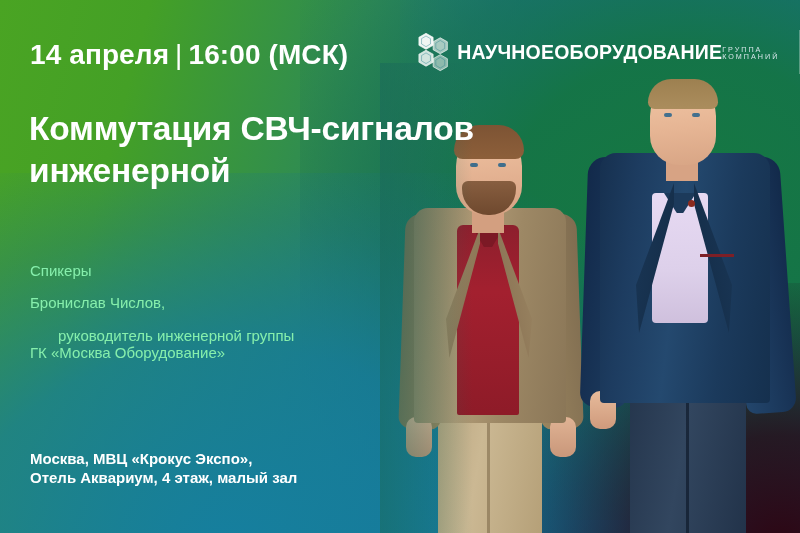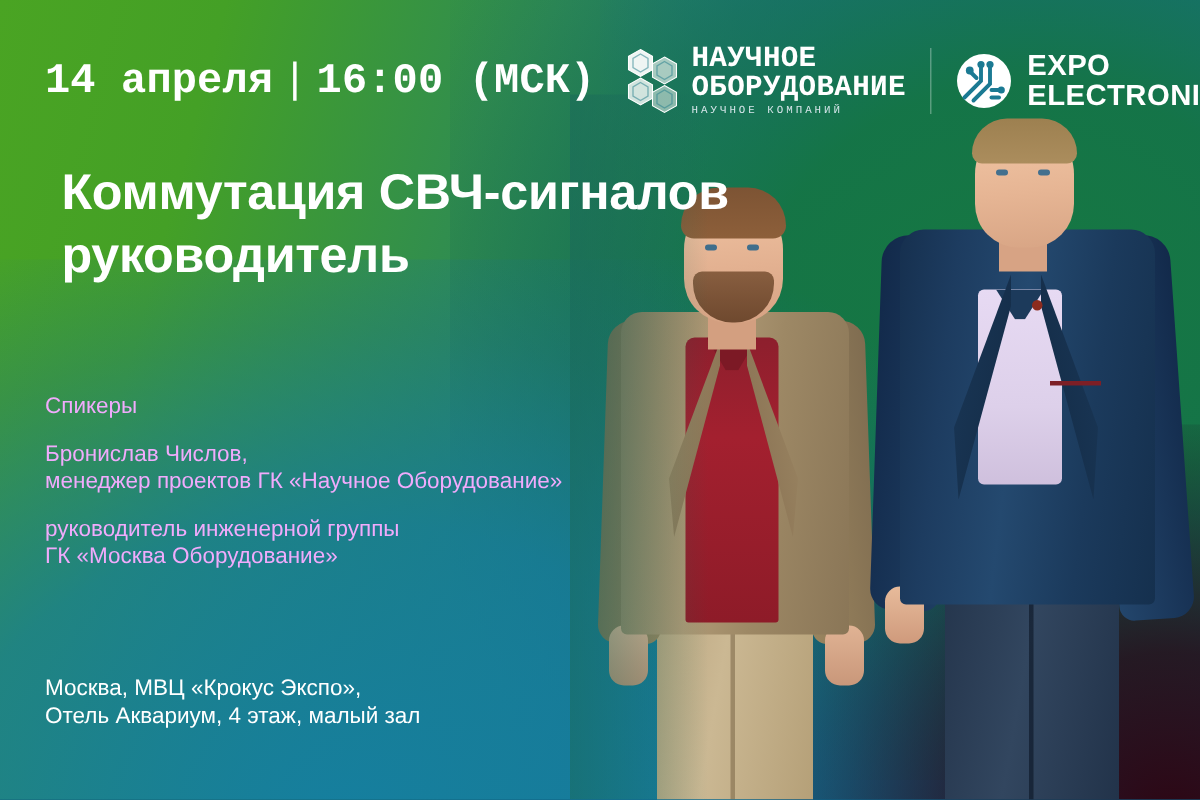--- a/index.html
+++ b/index.html
@@ -56,21 +56,21 @@
         rgba(22,116,158,0) 75%);
   }
 
   
   .logos{
     position:absolute;top:30px;left:418px;
     display:flex;align-items:center;gap:16px;
   }
   .logo-no{display:flex;align-items:center;gap:9px;}
   .hex-icon{width:34px;height:44px;display:block;}
-  .logo-no-text{display:flex;flex-direction:column;line-height:1;font-family:Liberation Mono, monospace;}
+  .logo-no-text{display:flex;flex-direction:row;line-height:1;}
   .logo-no-l1,.logo-no-l2{
     color:#ffffff;font-weight:bold;letter-spacing:.2px;
     font-size:19.5px;line-height:19px;
   }
   .logo-no-sub{
     color:#d6e6ea;font-size:7.2px;letter-spacing:2.0px;
     margin-top:3px;font-weight:normal;
   }
   .logo-sep{
     width:1px;height:44px;background:rgba(255,255,255,.30);
@@ -81,45 +81,44 @@
   .logo-ee-l1,.logo-ee-l2{
     color:#ffffff;font-weight:bold;font-size:19.5px;line-height:20px;
     letter-spacing:.3px;
   }
 
   
   .date-line{
     position:absolute;left:30px;top:39px;
     color:#ffffff;font-size:28px;font-weight:bold;letter-spacing:.1px;
     white-space:nowrap;
-    font-family:Liberation Mono, monospace;
   }
   .date-line .sep{
     display:inline-block;padding:0 6px;font-weight:400;color:#ffffff;
   }
   .title{
     position:absolute;left:29px;top:108px;width:470px;
     color:#ffffff;font-size:33.5px;font-weight:bold;line-height:42px;
     letter-spacing:-.2px;
   }
-  .title div{white-space:nowrap;margin-left:12px;}
+  .title div{white-space:nowrap;}
 
   .speakers{
-    position:absolute;left:30px;top:262px;width:420px;color:#f0abfc;
+    position:absolute;left:30px;top:262px;width:420px;color:#86efac;
   }
   .speakers-label{
     font-size:15px;line-height:17px;font-weight:normal;margin-bottom:15px;
   }
   .speaker{margin-bottom:15px;font-size:15px;line-height:17.5px;}
   .speaker .name{font-weight:normal;display:block;}
   .speaker .role{font-weight:normal;display:block;}
 
   .venue{
     position:absolute;left:30px;top:450px;color:#ffffff;
-    font-size:15px;line-height:18.5px;font-weight:normal;
+    font-size:15px;line-height:18.5px;font-weight:bold;
   }
   .venue div{white-space:nowrap;}
 
   
   .photo{
     position:absolute;right:0;bottom:0;width:420px;height:470px;
   }
   .person{position:absolute;bottom:0;}
   
   .p1{left:14px;bottom:0;width:190px;height:430px;}
@@ -345,21 +344,21 @@
         <g fill="none" stroke="#2e8390" stroke-width="0.9" stroke-opacity="0.55">
           <polygon points="9,4 14,7 14,13 9,16 4,13 4,7"></polygon>
           <polygon points="9,23 14,26 14,32 9,35 4,32 4,26"></polygon>
           <polygon points="25,9 30,12 30,18 25,21 20,18 20,12"></polygon>
           <polygon points="25,28 30,31 30,37 25,40 20,37 20,31"></polygon>
         </g>
       </svg>
       <div class="logo-no-text">
         <span class="logo-no-l1">НАУЧНОЕ</span>
         <span class="logo-no-l2">ОБОРУДОВАНИЕ</span>
-        <span class="logo-no-sub">НАУЧНОЕ КОМПАНИЙ</span>
+        <span class="logo-no-sub">ГРУППА КОМПАНИЙ</span>
       </div>
     </div>
 
     <div class="logo-sep"></div>
 
     <div class="logo-ee">
       <svg class="ee-icon" viewBox="0 0 38 38">
         <circle cx="19" cy="19" r="18" fill="#ffffff"></circle>
         <g stroke="#1b7a93" stroke-width="2.6" fill="none" stroke-linecap="round">
           <path d="M6 30 L17 19 L17 9"></path>
@@ -381,34 +380,33 @@
       </div>
     </div>
   </div>
 
   <div class="date-line">
     <span>14 апреля</span><span class="sep">|</span><span>16:00 (МСК)</span>
   </div>
 
   <div class="title">
     <div>Коммутация СВЧ-сигналов</div>
-    <div>руководитель</div>
+    <div>инженерной</div>
   </div>
 
   <div class="speakers">
     <div class="speakers-label">Спикеры</div>
 
     <div class="speaker">
       <span class="name">Бронислав Числов,</span>
-      <span class="role">менеджер проектов ГК «Научное Оборудование»</span>
     </div>
 
     <div class="speaker">
       <span class="role">
-          <span style="display: block;">руководитель инженерной группы</span>
+          <span style="display: block; margin-left: 28px;">руководитель инженерной группы</span>
           <span style="display: block;">ГК «Москва Оборудование»</span>
         </span>
     </div>
   </div>
 
   <div class="venue">
     <div>Москва, МВЦ «Крокус Экспо»,</div>
     <div>Отель Аквариум, 4 этаж, малый зал</div>
   </div>
 

